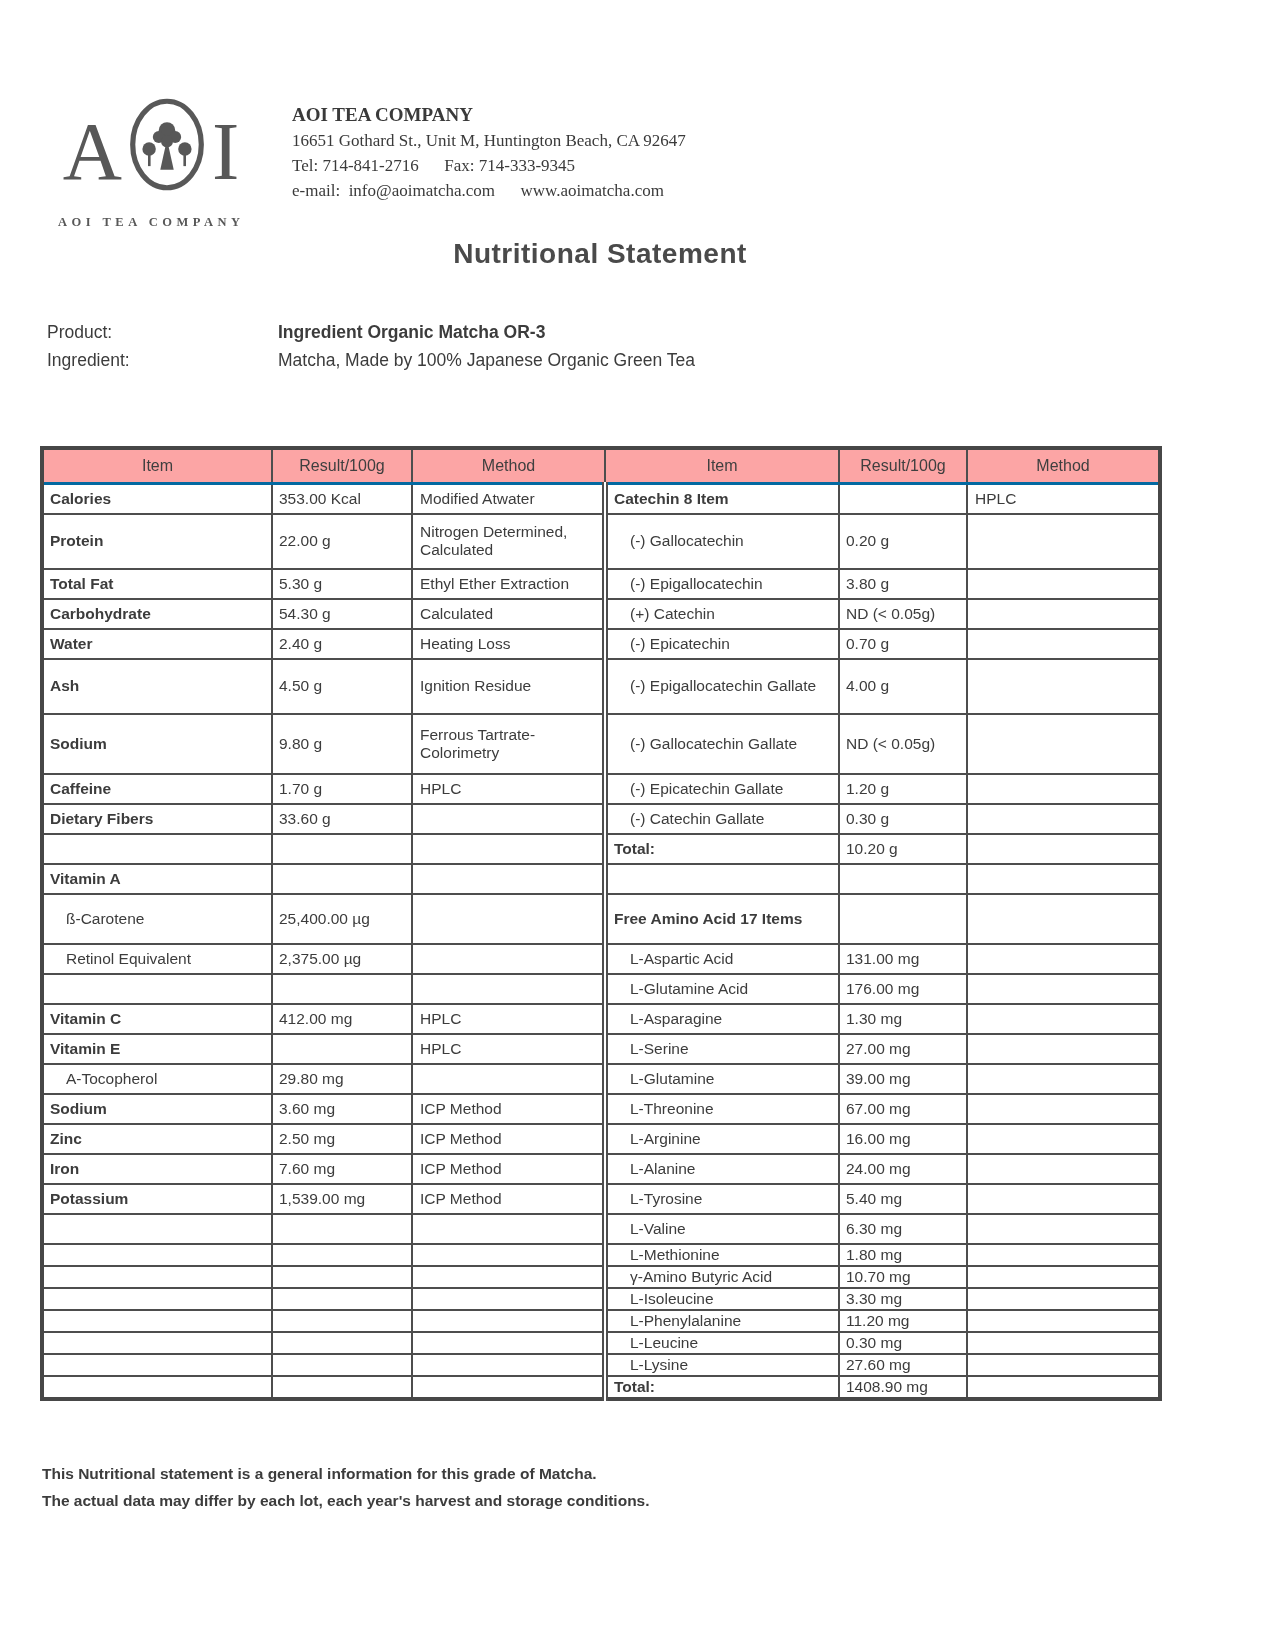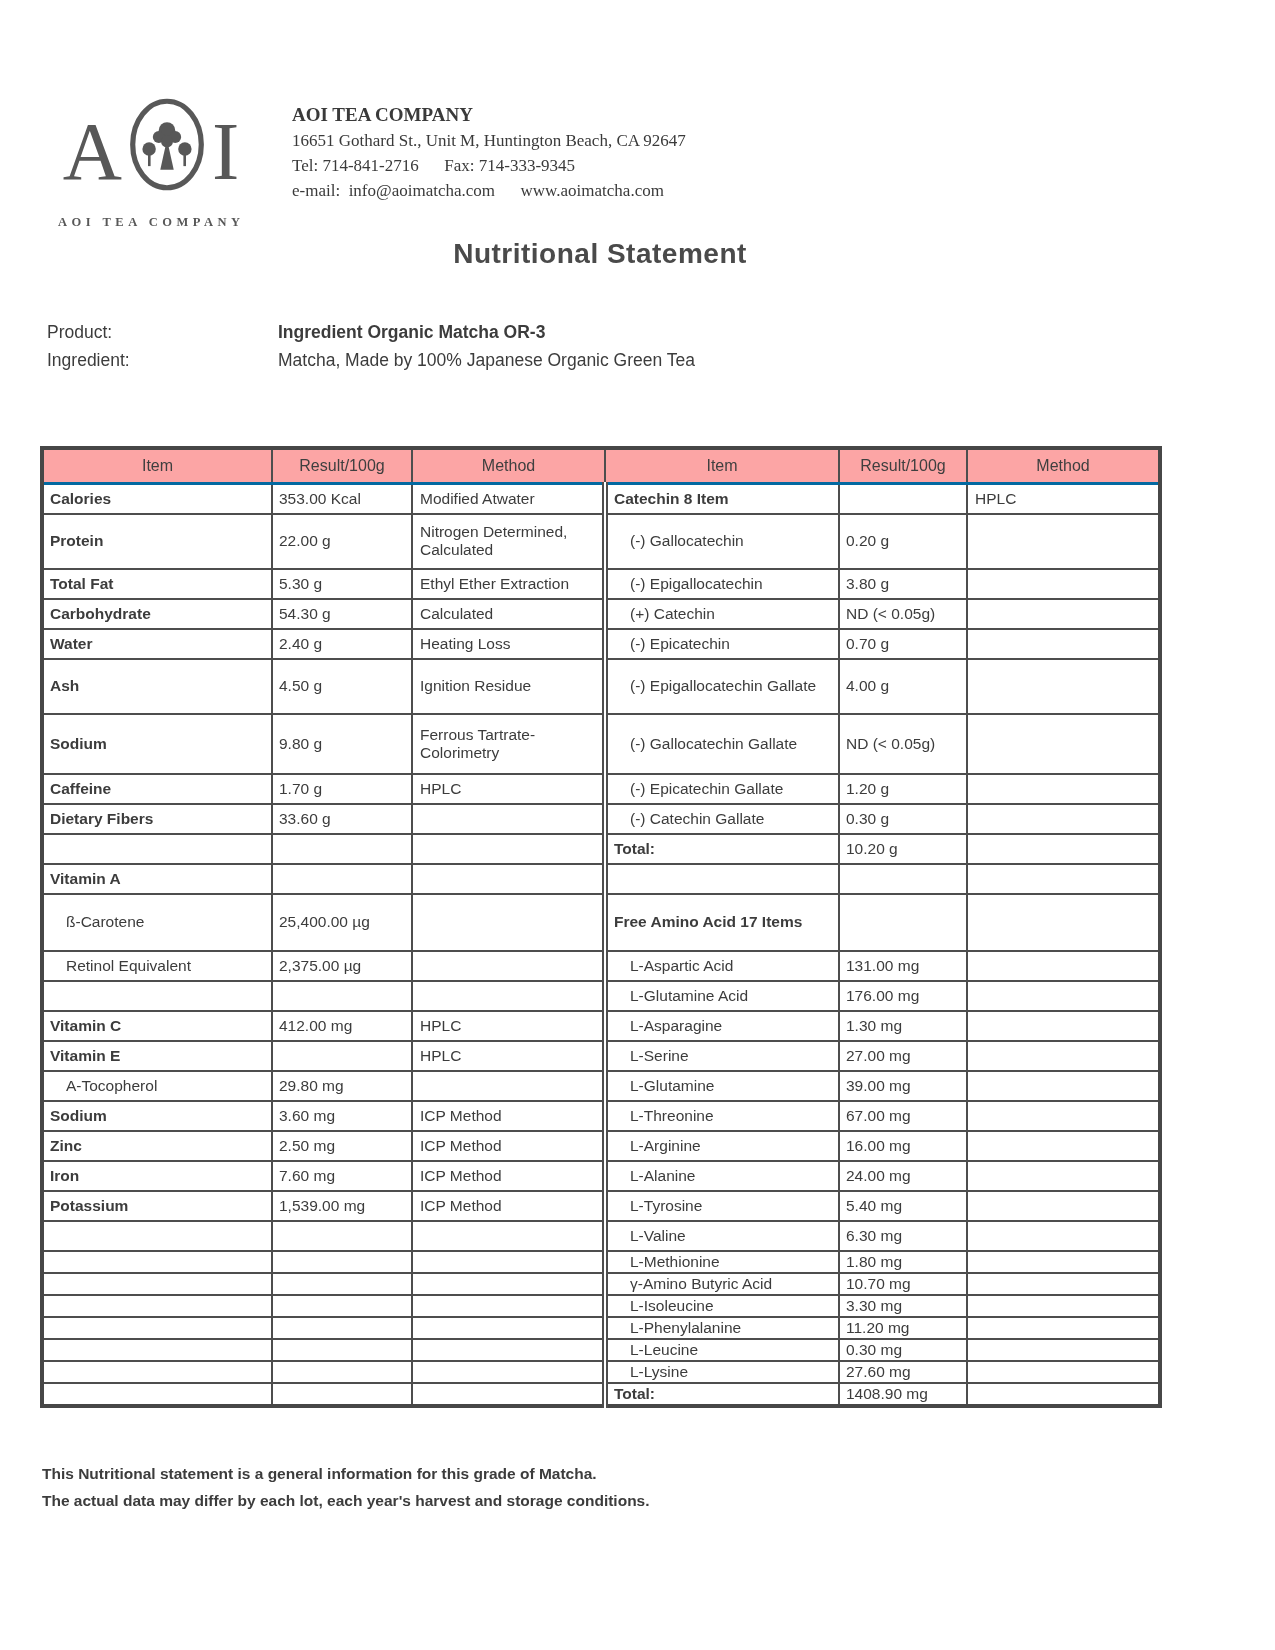--- a/index.html
+++ b/index.html
@@ -31,21 +31,21 @@
   
   table.nutrition{position:absolute;left:40px;top:446px;width:1118px;
     border-collapse:collapse;table-layout:fixed;border:4px solid #474747;}
   th,td{border:2px solid #4d4d4d;vertical-align:middle;overflow:hidden;}
   thead th{background:#fca5a5;font-size:16px;font-weight:normal;color:#3f3f3f;
     height:30px;text-align:center;border-bottom:3px solid #0369a1;}
   tbody td{font-size:15.5px;padding:1px 6px;color:#3c3c3c;background:#fff;}
   tbody tr{height:30px;}
   tbody tr:nth-child(2),tbody tr:nth-child(6){height:55px;}
   tbody tr:nth-child(7){height:60px;}
-  tbody tr:nth-child(12){height:57px;}
+  tbody tr:nth-child(12){height:50px;}
   tbody tr:nth-child(n+23){height:16px;}
   td.result-cell{padding-right:16px;}
   td.item-cell{padding-left:6px;}
   td.item-cell.k-section{font-weight:bold;}
   td.item-cell.k-total{font-weight:bold;}
   td.item-cell.k-sub{padding-left:22px;font-weight:normal;}
   td.sec-divider{border-left:6px double #4d4d4d;}
   td.method-cell{padding-left:7px;}
 
   

